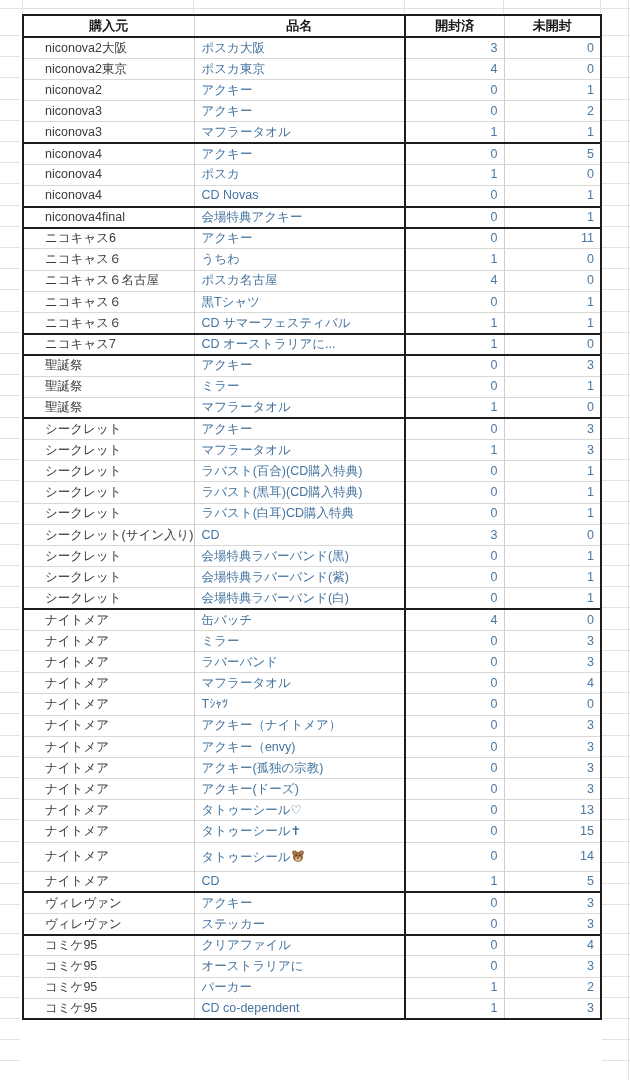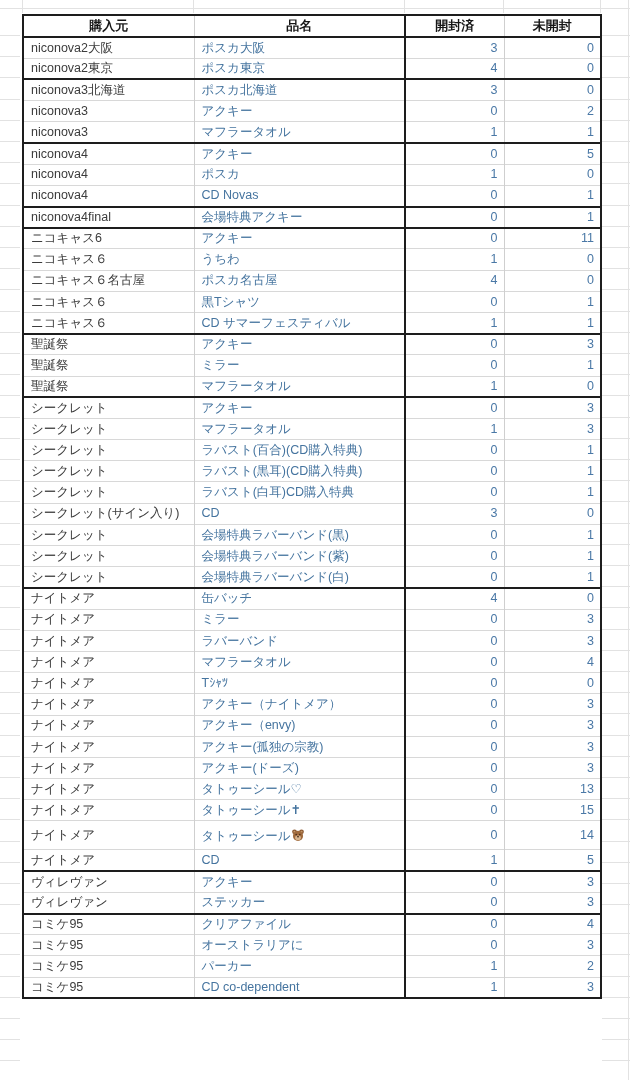--- a/index.html
+++ b/index.html
@@ -29,21 +29,21 @@
   th:last-child{border-right:none;}
 
   tr.row{height:21.2px;}
   tr.row.tall{height:29px;}
   td{font-size:12.5px;padding:0;vertical-align:middle;white-space:nowrap;overflow:hidden;
      border-top:1px solid var(--thin-h);border-right:1px solid var(--thin-v);line-height:1;}
   td:last-child{border-right:none;}
   tr.group-start td{border-top:2px solid var(--thick);}
   th:nth-child(3),td:nth-child(3){border-left:2px solid var(--thick);}
 
-  td.src{color:var(--srctext);padding-left:7px;}
+  td.src{color:var(--srctext);padding-left:21px;}
   td.item{color:var(--link);padding-left:7px;}
   td.num{color:var(--num);text-align:right;padding-right:6px;}
   .bear-icon{display:inline-block;width:14px;height:14px;vertical-align:-2px;margin-left:1px;}
 </style>
 </head>
 <body>
 
 <div id="canvas">
   <div id="gridlines">
       <div class="gl h" style="left: 0px; top: 8px; width: 630px;"></div>
@@ -174,25 +174,25 @@
           <td class="item">ポスカ大阪</td>
           <td class="num">3</td>
           <td class="num">0</td>
         </tr>
         <tr class="row">
           <td class="src">niconova2東京</td>
           <td class="item">ポスカ東京</td>
           <td class="num">4</td>
           <td class="num">0</td>
         </tr>
-        <tr class="row group-start">
-          <td class="src">niconova3北海道</td>
-          <td class="item">ポスカ北海道</td>
-          <td class="num">3</td>
-          <td class="num">0</td>
+        <tr class="row">
+          <td class="src">niconova2</td>
+          <td class="item">アクキー</td>
+          <td class="num">0</td>
+          <td class="num">1</td>
         </tr>
         <tr class="row">
           <td class="src">niconova3</td>
           <td class="item">アクキー</td>
           <td class="num">0</td>
           <td class="num">2</td>
         </tr>
         <tr class="row">
           <td class="src">niconova3</td>
           <td class="item">マフラータオル</td>
@@ -245,20 +245,26 @@
           <td class="src">ニコキャス６</td>
           <td class="item">黒Tシャツ</td>
           <td class="num">0</td>
           <td class="num">1</td>
         </tr>
         <tr class="row">
           <td class="src">ニコキャス６</td>
           <td class="item">CD サマーフェスティバル</td>
           <td class="num">1</td>
           <td class="num">1</td>
+        </tr>
+        <tr class="row group-start">
+          <td class="src">ニコキャス7</td>
+          <td class="item">CD オーストラリアに...</td>
+          <td class="num">1</td>
+          <td class="num">0</td>
         </tr>
         <tr class="row group-start">
           <td class="src">聖誕祭</td>
           <td class="item">アクキー</td>
           <td class="num">0</td>
           <td class="num">3</td>
         </tr>
         <tr class="row">
           <td class="src">聖誕祭</td>
           <td class="item">ミラー</td>

